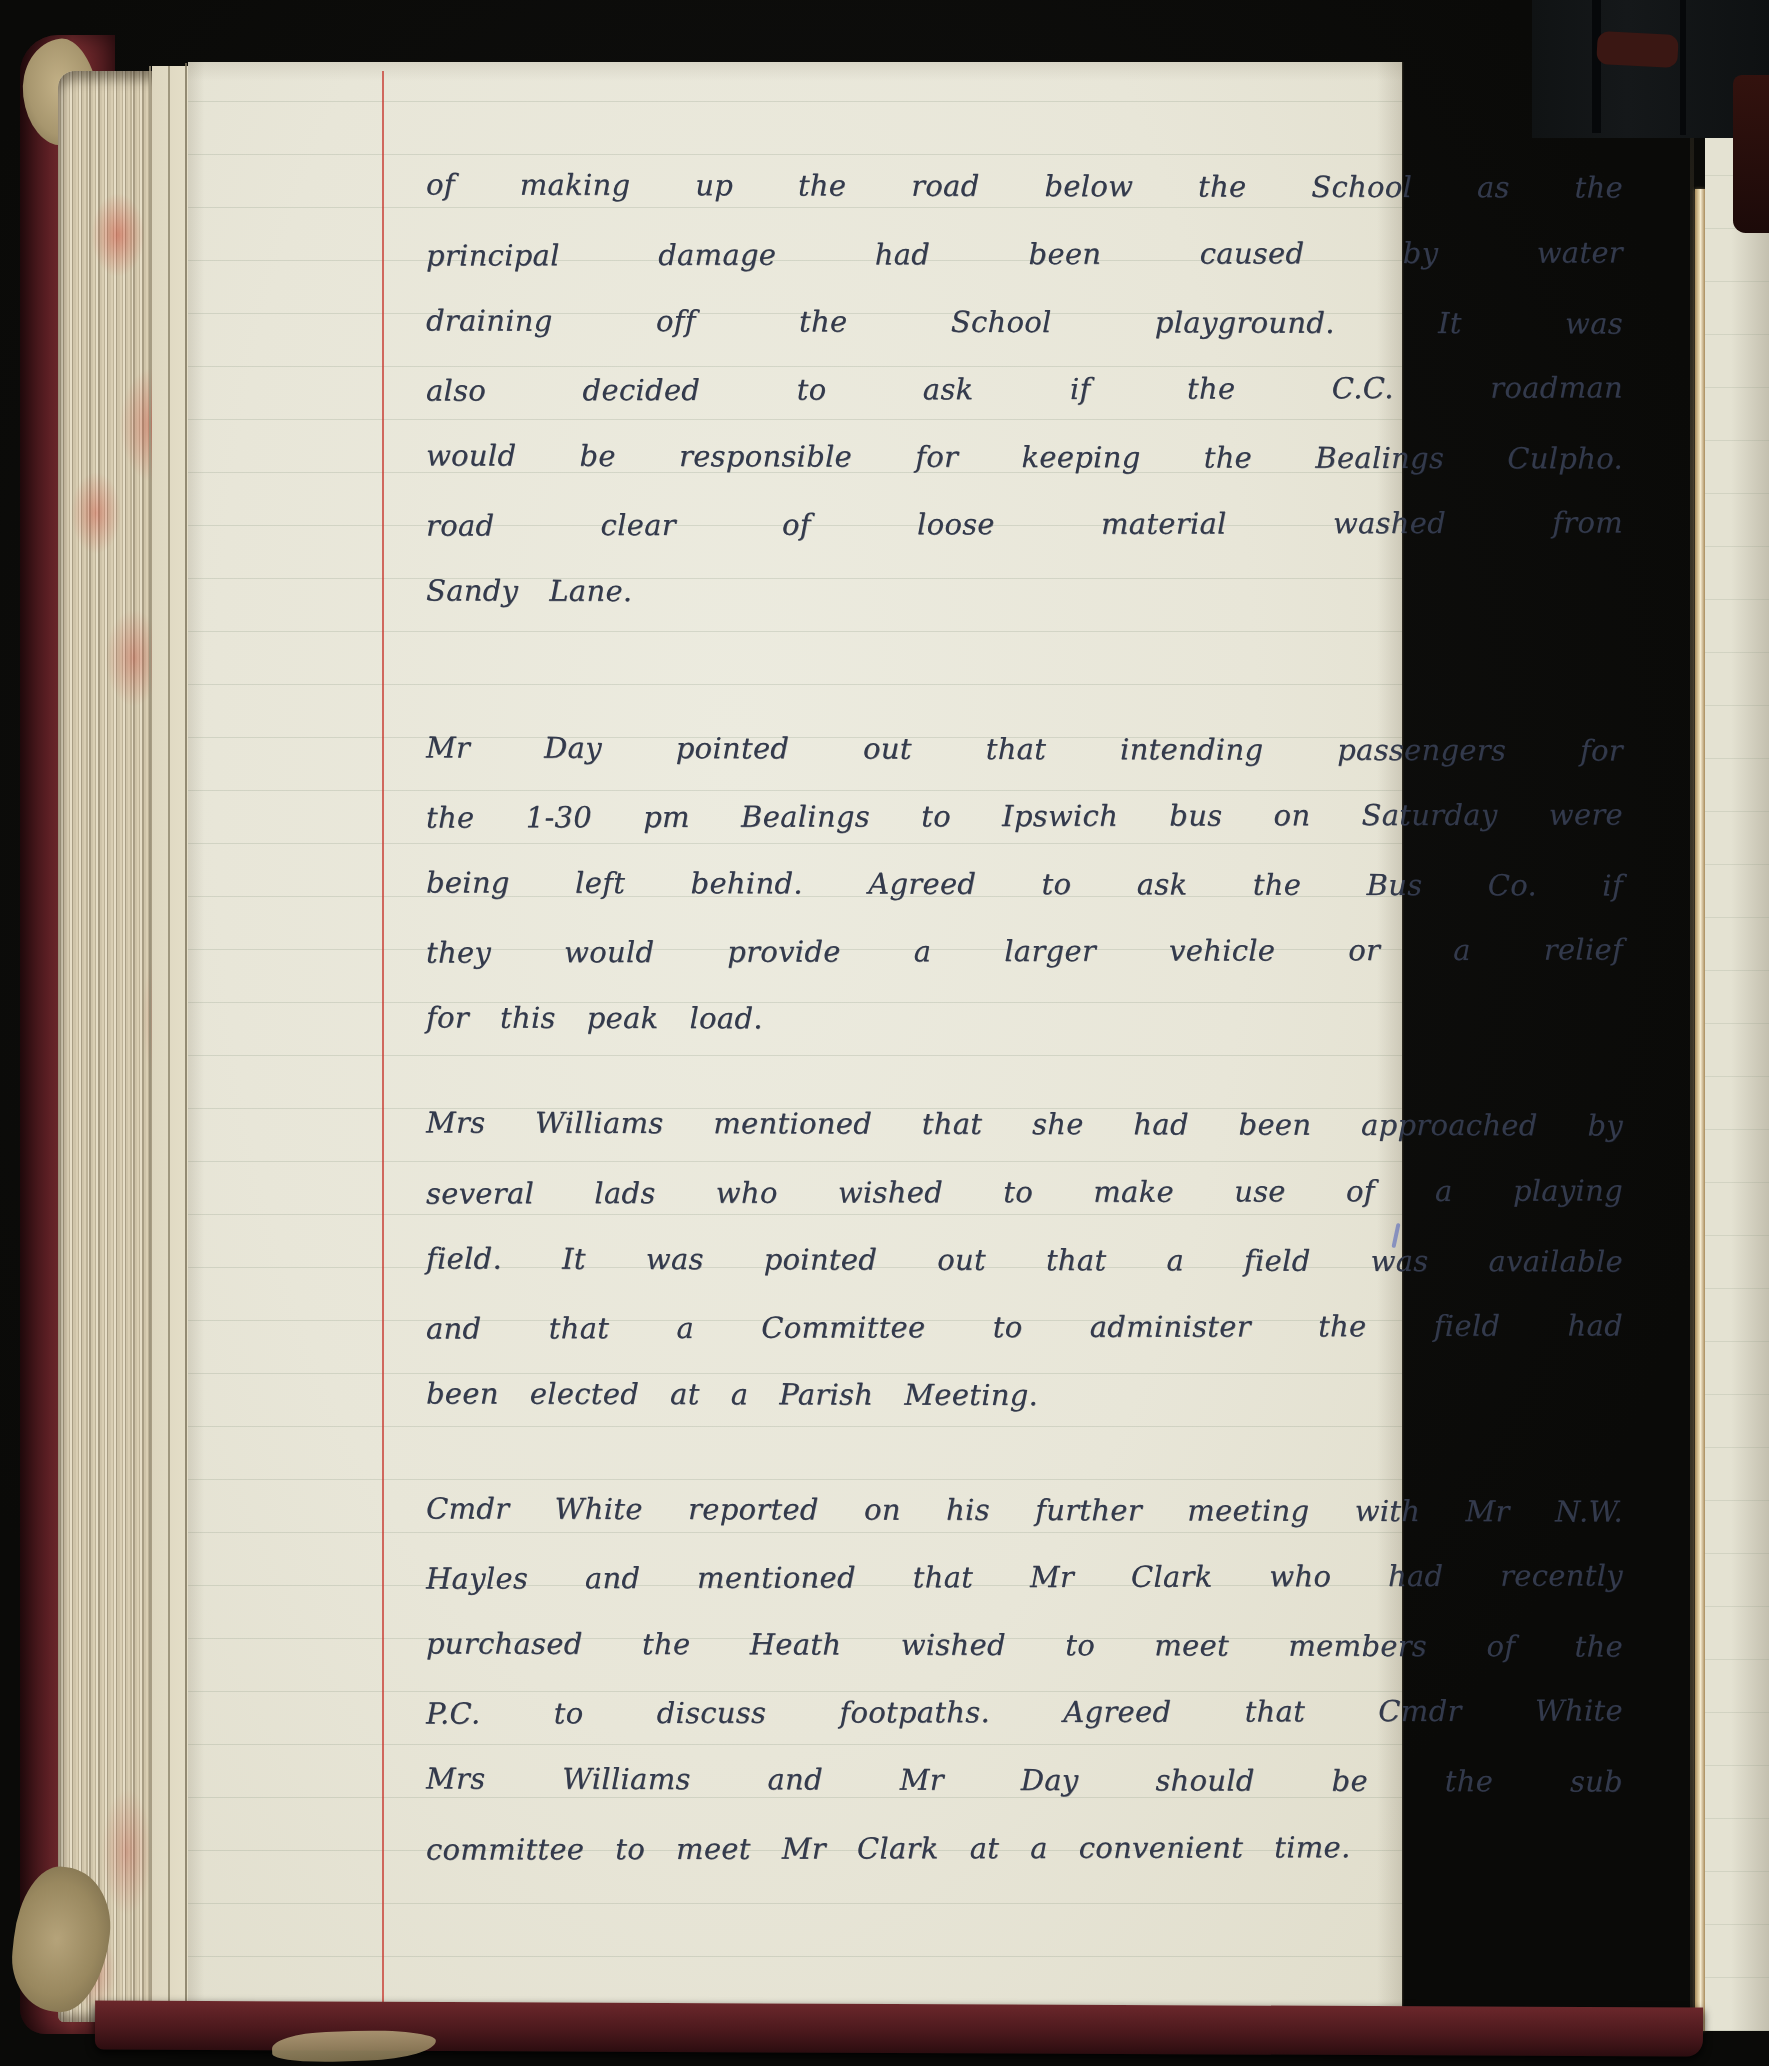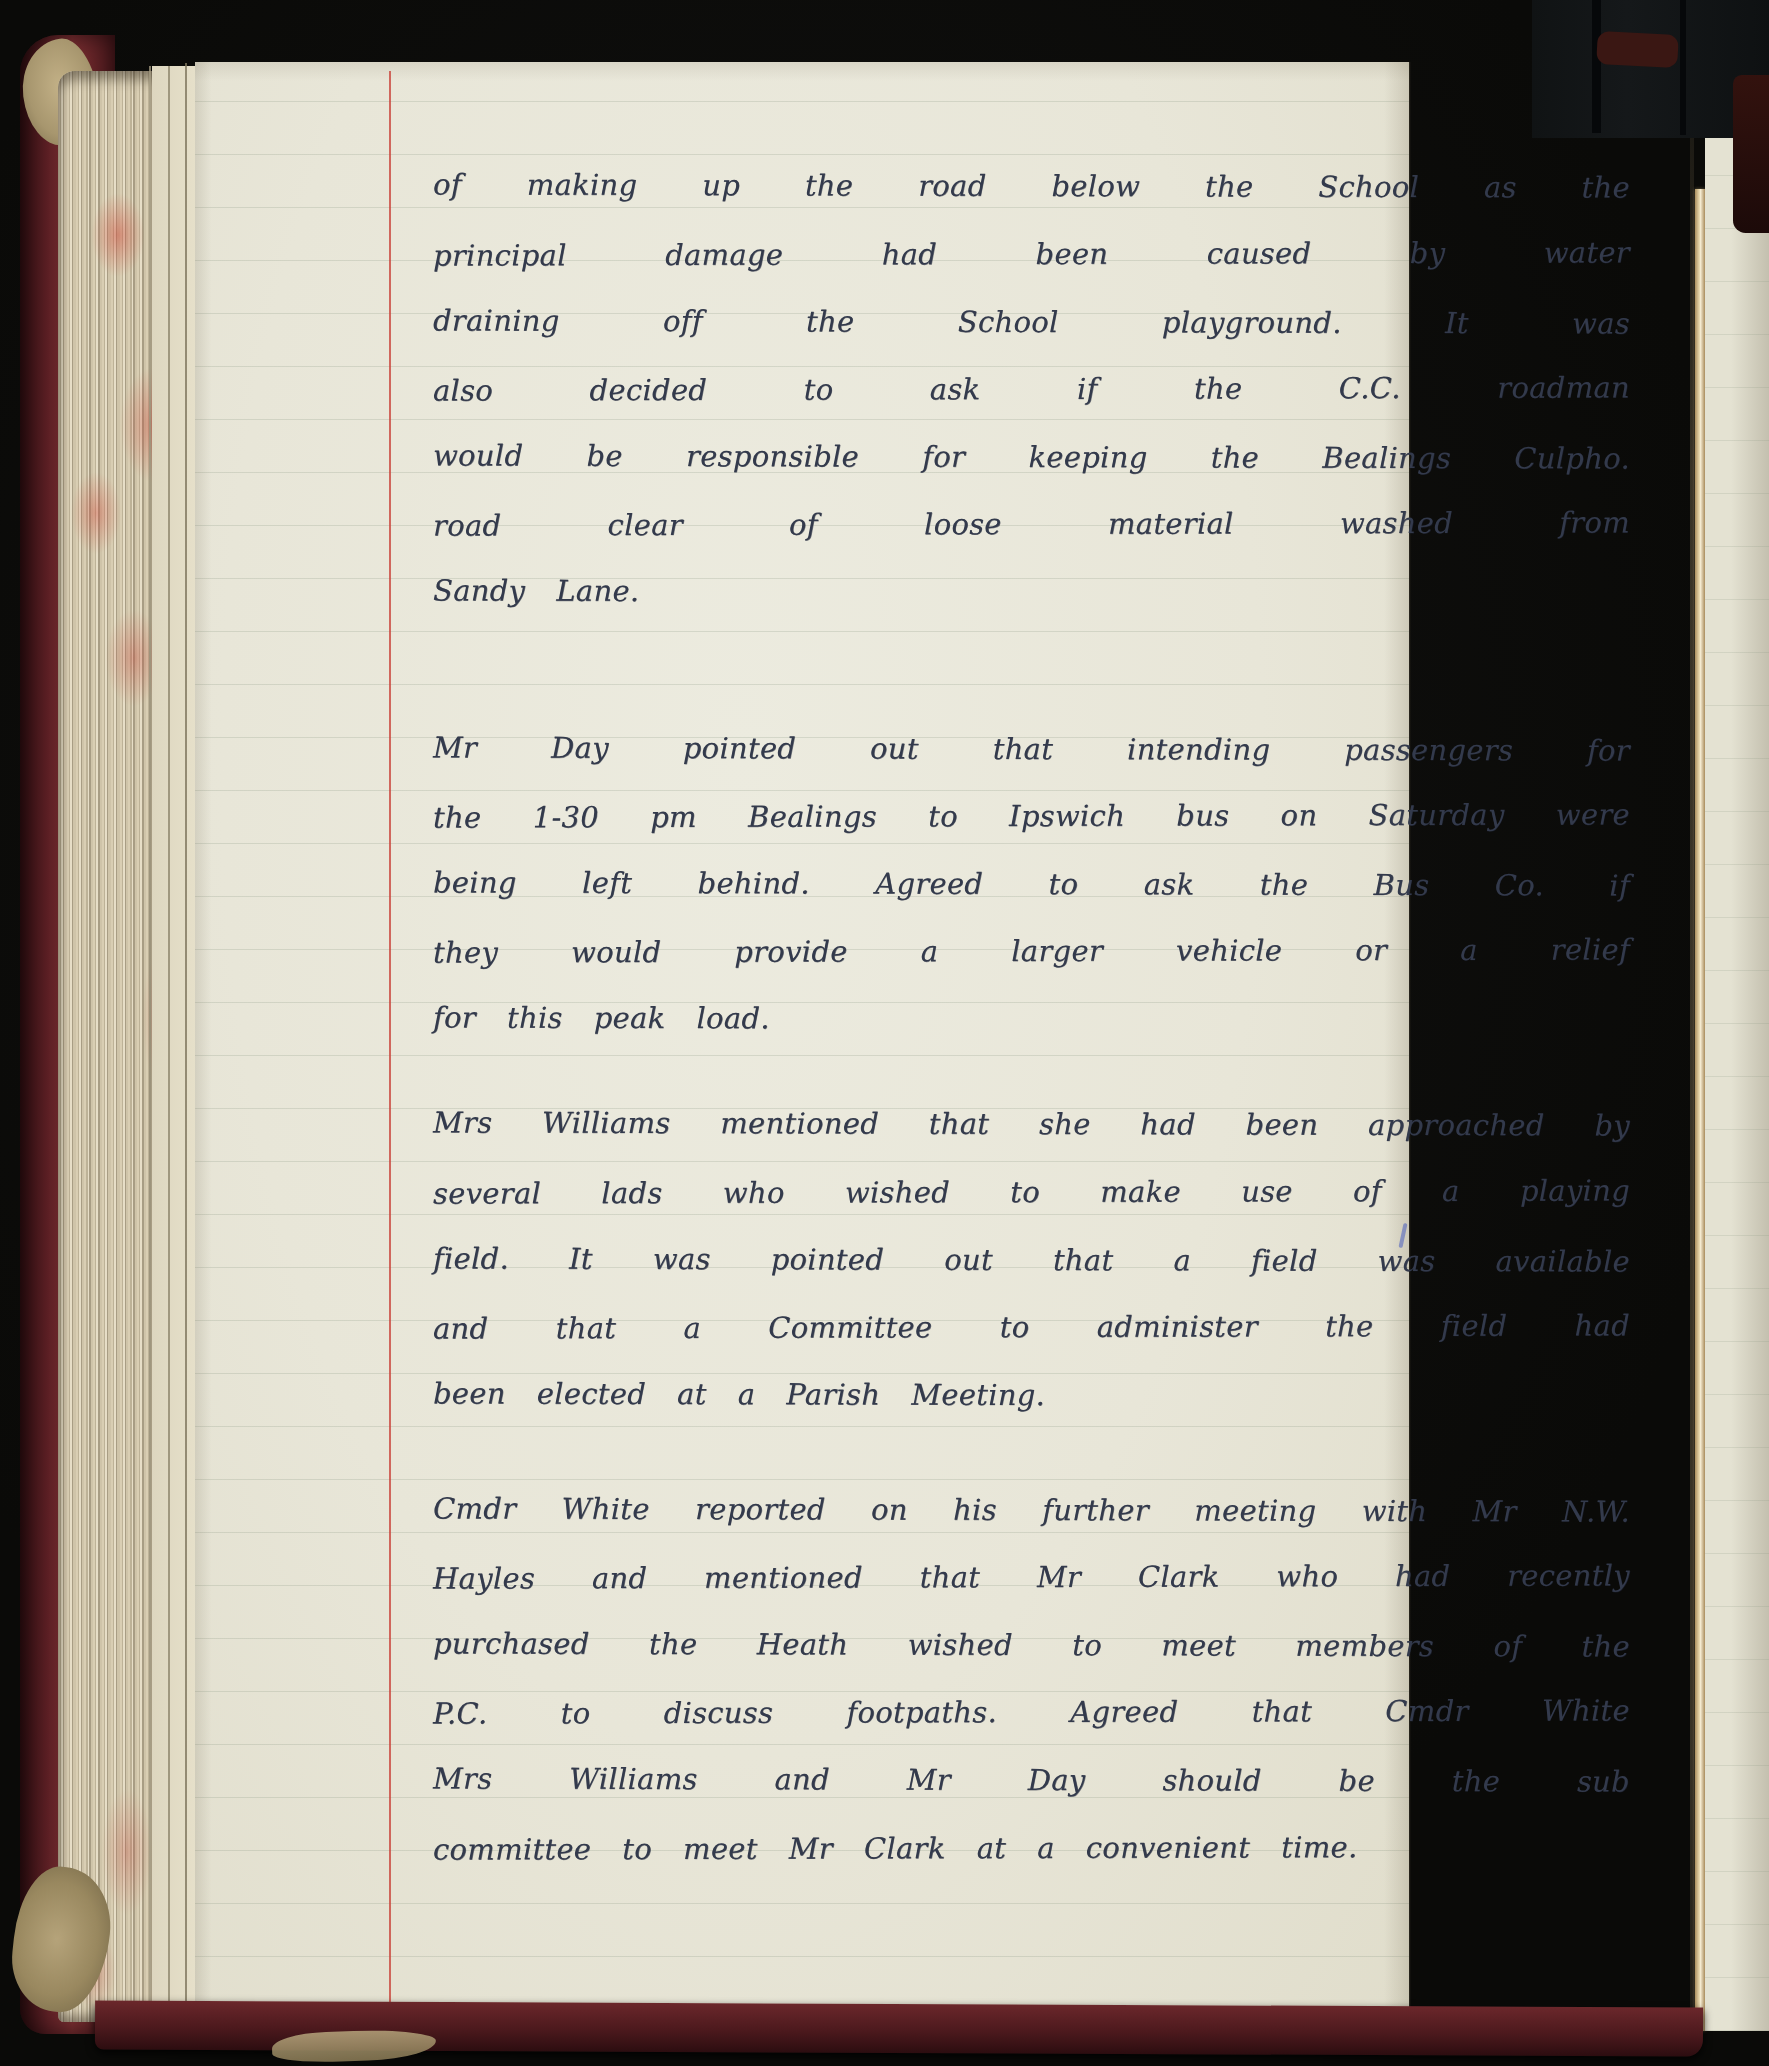--- a/index.html
+++ b/index.html
@@ -68,21 +68,20 @@
   .main-page{
     position:absolute;left:188px;top:62px;width:1214px;height:1980px;
     background:
       linear-gradient(90deg, rgba(120,110,88,.18) 0, transparent 16.4px),
       linear-gradient(270deg, rgba(120,110,88,.22) 0, transparent 25px),
       linear-gradient(180deg, rgba(120,110,88,.14) 0, transparent 19px),
       repeating-linear-gradient(180deg,
         transparent 0 39px, rgba(128,143,122,.22) 39px 40px, transparent 40px 53px),
       radial-gradient(ellipse at 45% 35%, #ecebdf 0%, #e8e6d8 55%, #e0ddcb 100%);
     box-shadow:1.3px 0 0 rgba(90,80,60,.35);
-    margin-left:7px;
   }
   .margin-line{
     position:absolute;left:194px;top:8.8px;width:1.9px;height:1963px;
     background:rgba(201,67,58,.78);
   }
   .stray-ink-mark{
     position:absolute;left:1206px;top:1161px;width:3.8px;height:25px;
     background:rgba(72,92,190,.55);transform:rotate(12deg);border-radius:1.9px;
   }
   

